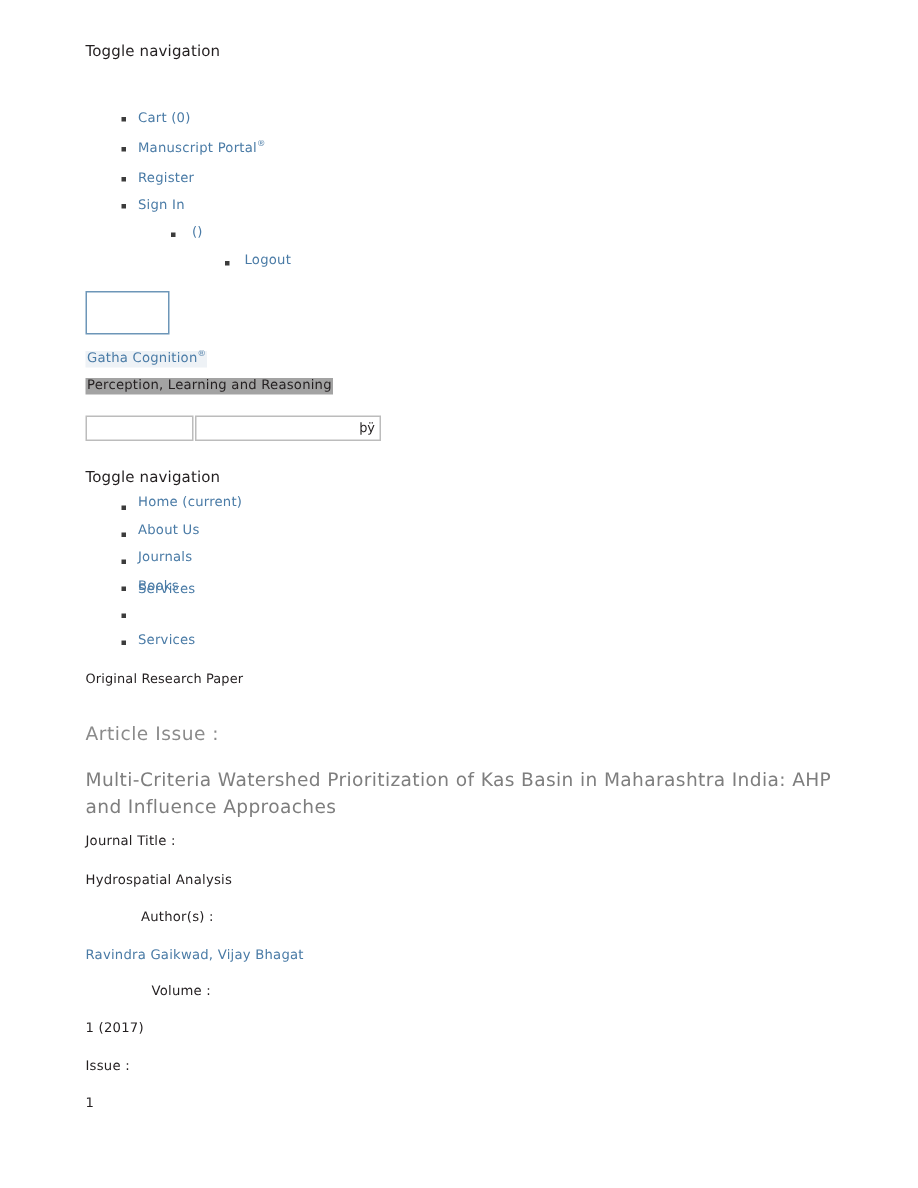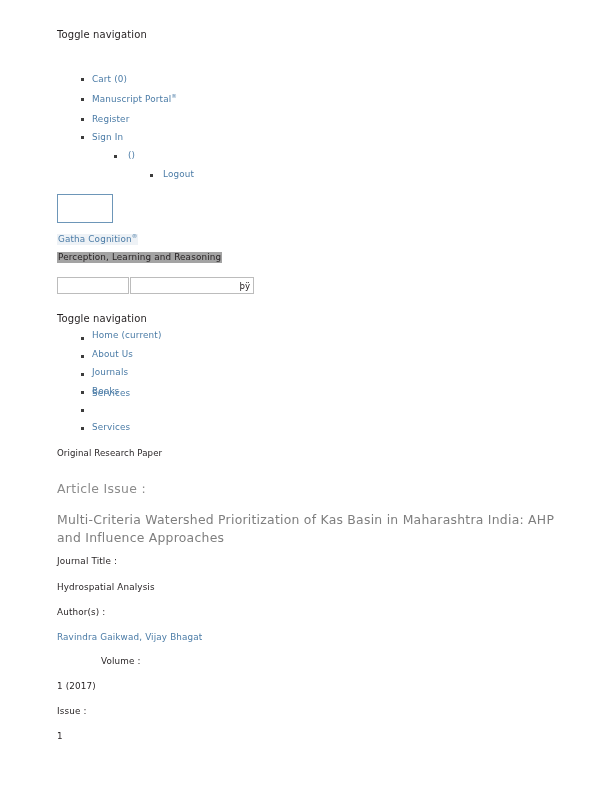--- a/index.html
+++ b/index.html
@@ -219,21 +219,21 @@
 
   <div class="kicker">Original Research Paper</div>
 
   <div class="article-label">Article Issue :</div>
 
   <div class="article-title">Multi-Criteria Watershed Prioritization of Kas Basin in Maharashtra India: AHP and Influence Approaches</div>
 
   <div class="meta-label" style="top:556px;">Journal Title :</div>
   <div class="meta-value" style="top:582px;">Hydrospatial Analysis</div>
 
-  <div class="meta-label" style="top:607px;">Author(s) :</div>
+  <div class="meta-label" style="top:607px;margin-left:37px;">Author(s) :</div>
   <div class="meta-value authors" style="top:632px;">Ravindra Gaikwad, Vijay Bhagat</div>
 
   <div class="meta-label" style="top:656px;margin-left:44px;">Volume :</div>
   <div class="meta-value" style="top:681px;">1 (2017)</div>
 
   <div class="meta-label" style="top:706px;">Issue :</div>
   <div class="meta-value" style="top:731px;">1</div>
 
 </div>
 

